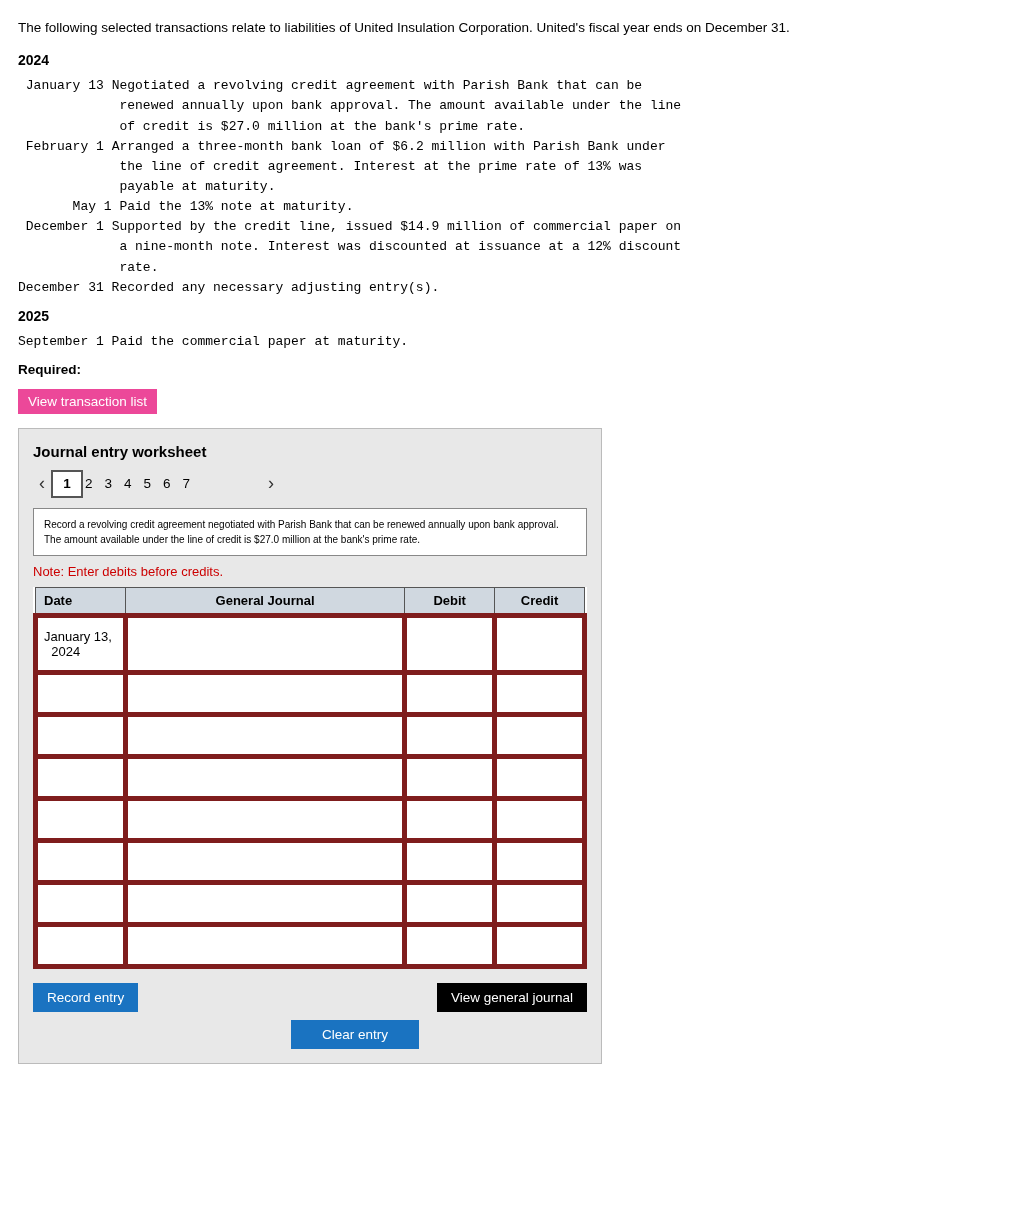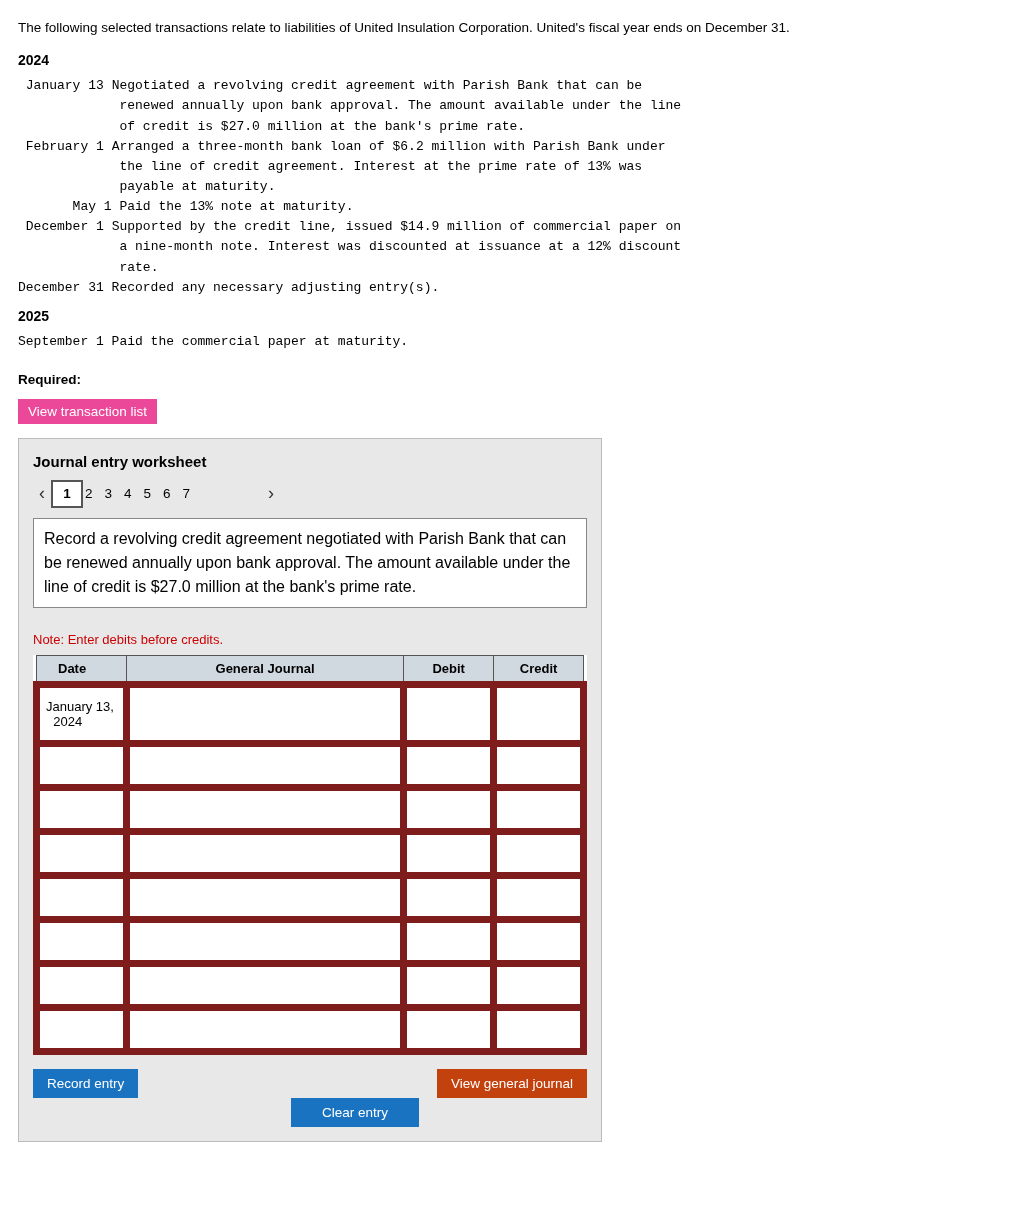--- a/index.html
+++ b/index.html
@@ -28,21 +28,21 @@
 
     .transactions-block {
       font-family: 'Courier New', monospace;
       font-size: 13px;
       line-height: 1.55;
       margin-bottom: 10px;
       white-space: pre-wrap;
     }
 
     .required-section {
-      margin-top: 20px;
+      margin-top: 10px;
       margin-bottom: 12px;
     }
 
     .required-label {
       font-weight: bold;
       font-size: 13.5px;
       margin-bottom: 3px;
     }
 
     .required-normal {
@@ -119,53 +119,53 @@
     .tab-number {
       font-size: 13.5px;
       margin-right: 12px;
       cursor: pointer;
     }
 
     .description-box {
       border: 1px solid #888;
       background: #fff;
       padding: 8px 10px;
-      font-size: 16px;
+      font-size: 10px;
       line-height: 1.5;
-      margin-bottom: 24px;
+      margin-bottom: 8px;
     }
 
     .note-text {
       color: #cc0000;
       font-size: 13px;
       margin-bottom: 8px;
     }
 
     .journal-table {
       width: 100%;
       border-collapse: collapse;
       margin-bottom: 14px;
       background: #fff;
     }
 
     .journal-table th {
       border: 1px solid #555;
       background: #d0d8e0;
-      padding: 5px 21px;
+      padding: 5px 8px;
       font-size: 13px;
       font-weight: bold;
       text-align: center;
     }
 
     .journal-table th.left {
       text-align: left;
     }
 
     .journal-table td {
-      border: 7px solid #7f1d1d;
+      border: 5px solid #7f1d1d;
       padding: 11px 6px;
       font-size: 13px;
       height: 28px;
       vertical-align: top;
     }
 
     .journal-table td.date-cell {
       width: 90px;
       vertical-align: top;
     }
@@ -204,33 +204,33 @@
       background: #1a73c1;
       color: #fff;
       border: none;
       padding: 7px 31px;
       font-size: 13.5px;
       cursor: pointer;
       margin-left: 90px;
     }
 
     .view-journal-btn {
-      background: #c2410c;
+      background: #000000;
       color: #fff;
       border: none;
       padding: 7px 14px;
       font-size: 13.5px;
       cursor: pointer;
       margin-left: auto;
     }
 
     .bottom-buttons {
       display: flex;
       flex-direction: column;
-      gap: 0;
+      gap: 8px;
       margin-top: 4px;
     }
 
     .row1-btns {
       display: flex;
       align-items: center;
       justify-content: space-between;
     }
 
     .row2-btns {

